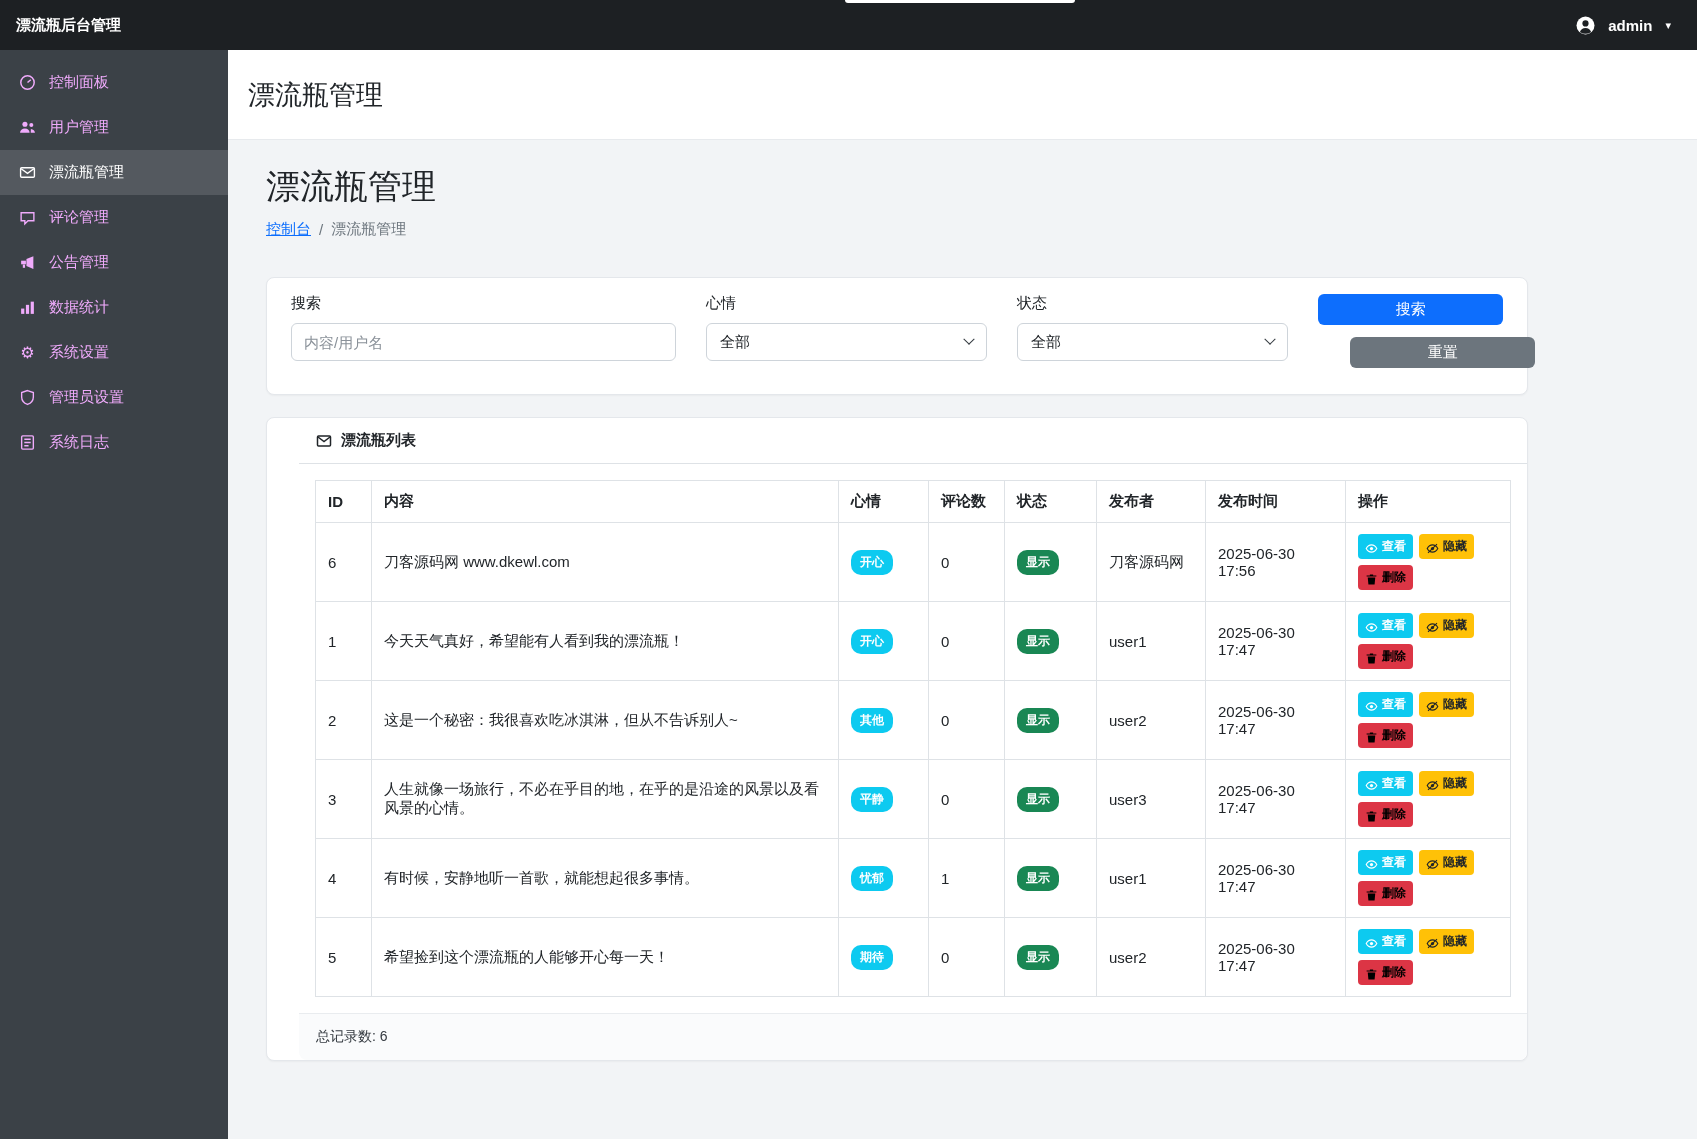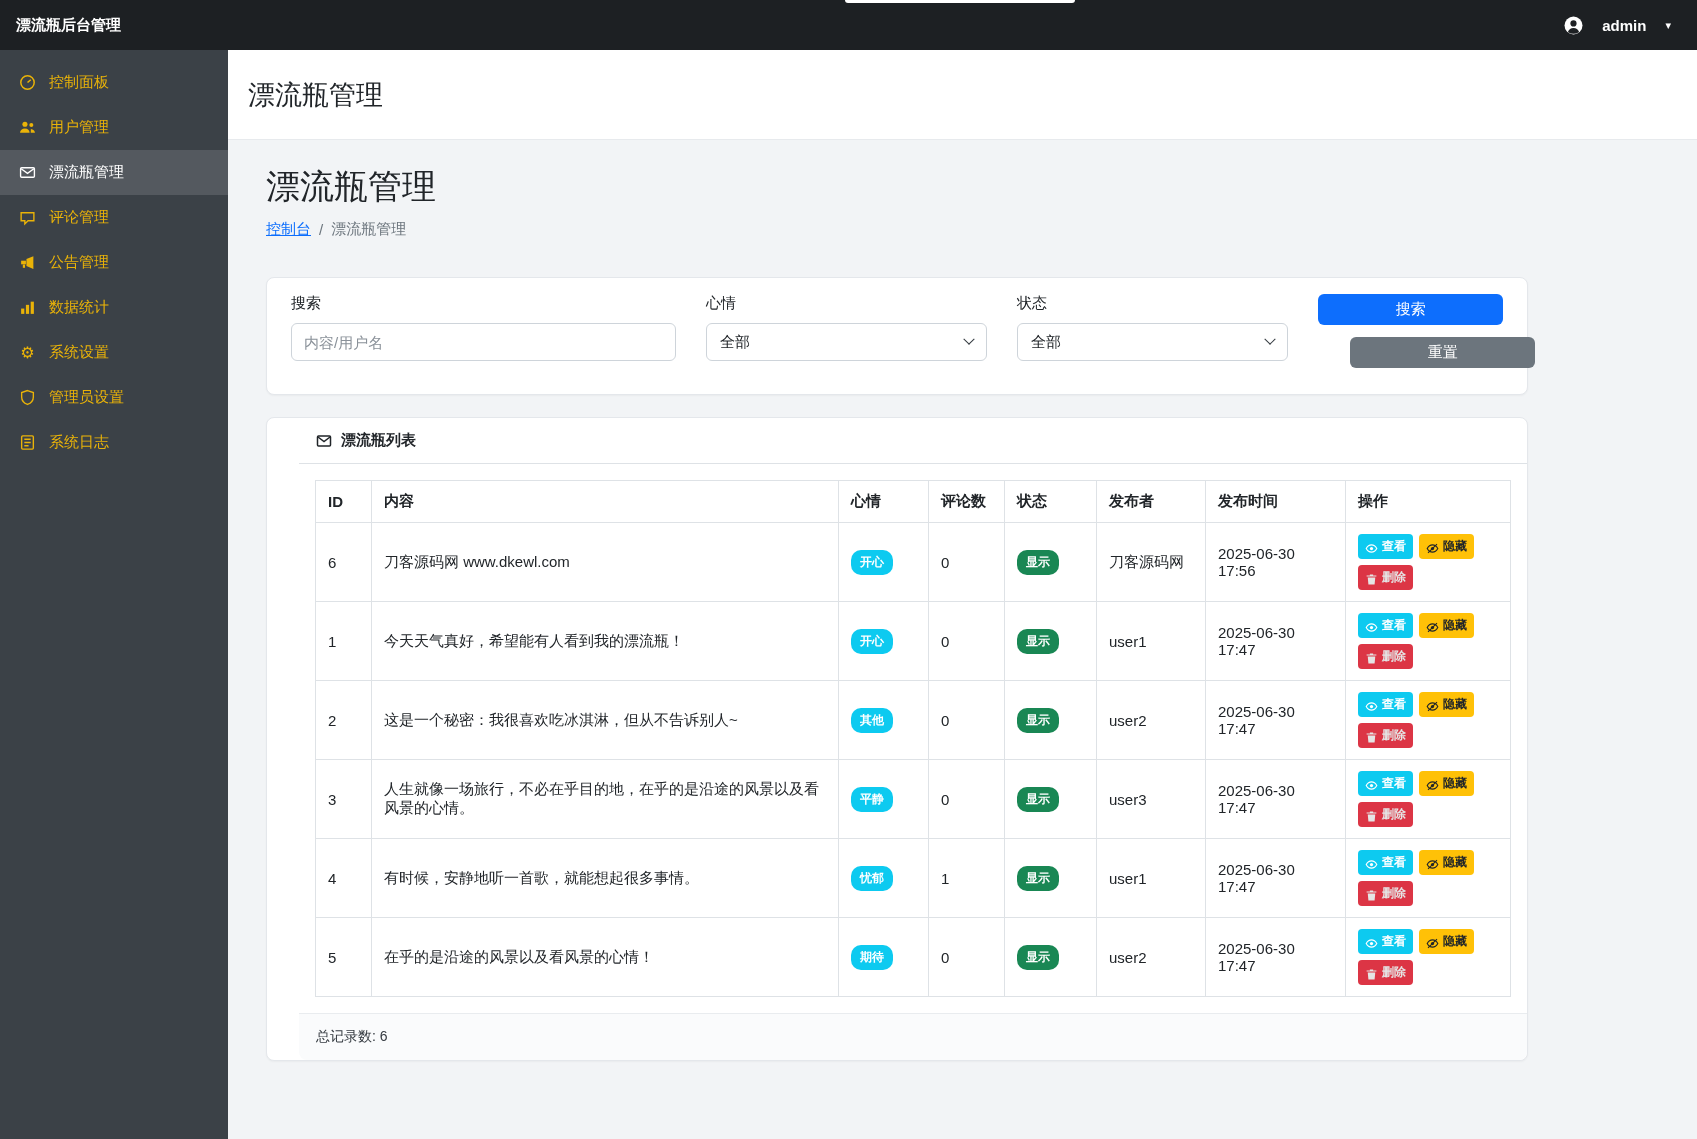--- a/index.html
+++ b/index.html
@@ -10,28 +10,28 @@
   *{box-sizing:border-box;margin:0;padding:0;}
   html,body{width:1697px;height:1139px;}
   body{font-family:"Liberation Sans","DejaVu Sans",sans-serif;background:var(--page-bg);overflow:hidden;color:#212529;}
   .app{display:flex;flex-direction:column;height:1139px;}
 
   
   .navbar{height:50px;background:var(--navbar-bg);display:flex;align-items:center;justify-content:space-between;
     padding:0 26px 0 16px;flex-shrink:0;position:relative;}
   .top-strip{position:absolute;top:0;left:845px;width:230px;height:3px;background:#fff;border-radius:0 0 3px 3px;}
   .navbar-brand{color:#fff;font-size:15px;font-weight:bold;cursor:pointer;}
-  .navbar-user{color:#fff;display:flex;align-items:center;gap:19px;font-size:15px;font-weight:bold;cursor:pointer;}
+  .navbar-user{color:#fff;display:flex;align-items:center;gap:13px;font-size:15px;font-weight:bold;cursor:pointer;}
   .navbar-user svg{width:19px;height:19px;display:block;}
   .caret{font-size:11px;line-height:1;}
 
   
   .body-wrap{display:flex;flex:1;min-height:0;}
   .sidebar{width:228px;background:var(--sidebar-bg);flex-shrink:0;padding-top:10px;}
-  .side-item{display:flex;align-items:center;gap:13px;padding:13px 19px;color:#eab308;font-size:15px;cursor:pointer;}
+  .side-item{display:flex;align-items:center;gap:13px;padding:13px 19px;color:#f0abfc;font-size:15px;cursor:pointer;}
   .side-item.active{background:var(--sidebar-active-bg);color:#fff;}
   .side-item .ico{width:17px;height:17px;display:inline-flex;align-items:center;justify-content:center;flex-shrink:0;font-size:16px;line-height:1;}
   .side-item svg{width:17px;height:17px;display:block;}
 
   .main{flex:1;min-width:0;display:flex;flex-direction:column;background:var(--page-bg);overflow:hidden;}
   .content-header{background:#fff;height:90px;display:flex;align-items:center;padding-left:20px;
     border-bottom:1px solid #e7eaed;flex-shrink:0;}
   .content-header h1{font-size:27px;font-weight:500;color:#212529;}
 
   .content-inner{width:1262px;margin:24px 0 0 38px;}
@@ -73,21 +73,21 @@
   .badge{display:inline-block;padding:4px 9px;border-radius:10px;font-size:12px;font-weight:bold;color:#fff;white-space:nowrap;}
   .badge-mood{background:var(--info);}
   .badge-status{background:var(--success);}
   .action-line{display:flex;gap:6px;}
   .action-line + .action-line{margin-top:6px;}
   .btn-sm{display:inline-flex;align-items:flex-end;gap:4px;border:none;border-radius:4px;padding:4px 7px;font-size:12px;
     cursor:pointer;font-family:inherit;font-weight:bold;white-space:nowrap;}
   .btn-sm svg{width:13px;height:13px;display:block;}
   .btn-view{background:var(--info);color:#fff;}
   .btn-hide{background:var(--warning);color:#212529;}
-  .btn-delete{background:var(--danger);color:#e5e5e5;}
+  .btn-delete{background:var(--danger);color:#000000;}
   .card-footer{background:#fafbfc;border-top:1px solid #e9ecef;border-radius:0 0 8px 8px;padding:14px 17px;font-size:14px;color:#343a40;}
 </style>
 </head>
 <body>
 
 <div class="app">
 
   <header class="navbar">
     <div class="top-strip"></div>
     <div class="navbar-brand">漂流瓶后台管理</div>
@@ -493,21 +493,21 @@
                               <path d="M3.4 5.4h9.2L11.8 14H4.2z"></path>
                             </svg>
           </span>
           <span>删除</span>
         </button>
       </div>
     </td>
   </tr>
                   <tr class="bottle-row">
     <td>5</td>
-    <td>在乎的是沿途的风景以及看风景的心情！</td>
+    <td>希望捡到这个漂流瓶的人能够开心每一天！</td>
     <td>
       <span class="badge badge-mood">期待</span>
     </td>
     <td>0</td>
     <td>
       <span class="badge badge-status">显示</span>
     </td>
     <td>user2</td>
     <td>2025-06-30 17:47</td>
     <td>

